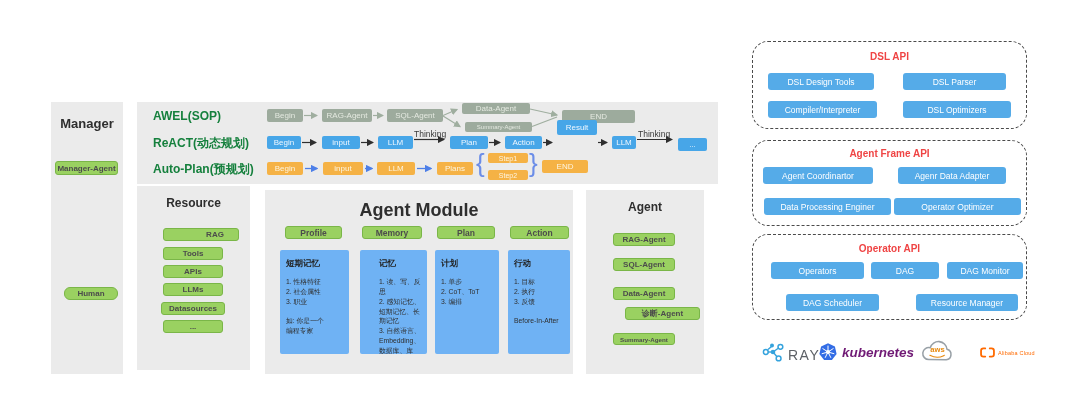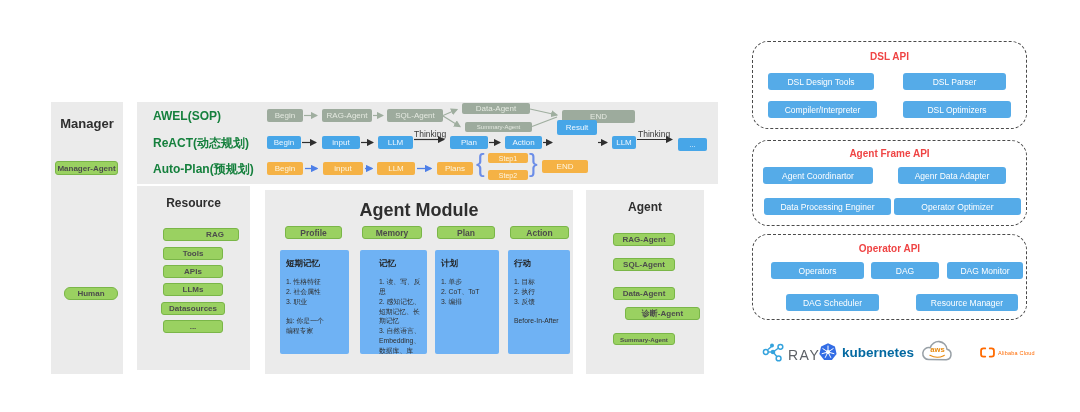--- a/index.html
+++ b/index.html
@@ -19,21 +19,21 @@
   .arrows{position:absolute;left:0;top:0;pointer-events:none;}
   .card{position:absolute;background:#6fb2f4;border-radius:2px;padding:8px 6px;box-sizing:border-box;color:#2f2f2f;}
   .card h4{margin:0 0 7px 0;font-size:8.5px;font-weight:bold;color:#222;}
   .card .body{font-size:6.8px;line-height:1.45;white-space:pre-line;}
   .apibox{position:absolute;border:1.5px dashed #4a4a4a;border-radius:16px;background:#fff;box-sizing:border-box;}
   .apititle{position:absolute;left:0;right:0;text-align:center;font-weight:bold;font-size:10px;color:#ef4444;}
   .apibtn{position:absolute;background:#55abe8;border-radius:3px;color:#fff;height:17px;
           display:flex;align-items:center;justify-content:center;font-size:8.5px;box-sizing:border-box;}
   .logo{position:absolute;display:flex;align-items:center;}
   .ray-text{font-size:14px;letter-spacing:1.5px;color:#5d6166;margin-left:4px;}
-  .k8s-text{font-size:13.5px;font-weight:bold;color:#0369a1;margin-left:5px;}
+  .k8s-text{font-size:13.5px;font-weight:bold;color:#701a75;margin-left:5px;font-style:italic;}
   .ali-text{font-size:5.5px;color:#ff6a00;margin-left:3px;letter-spacing:0.2px;}
 </style>
 </head>
 <body>
 
 <div class="canvas">
 
   <section class="panel" style="left:51px;top:102px;width:72px;height:272px;">
     <div class="ptitle" style="top:14px;font-size:13px;">Manager</div>
     <div class="pill" style="left:4px;top:59px;width:63px;height:14px;">Manager-Agent</div>

